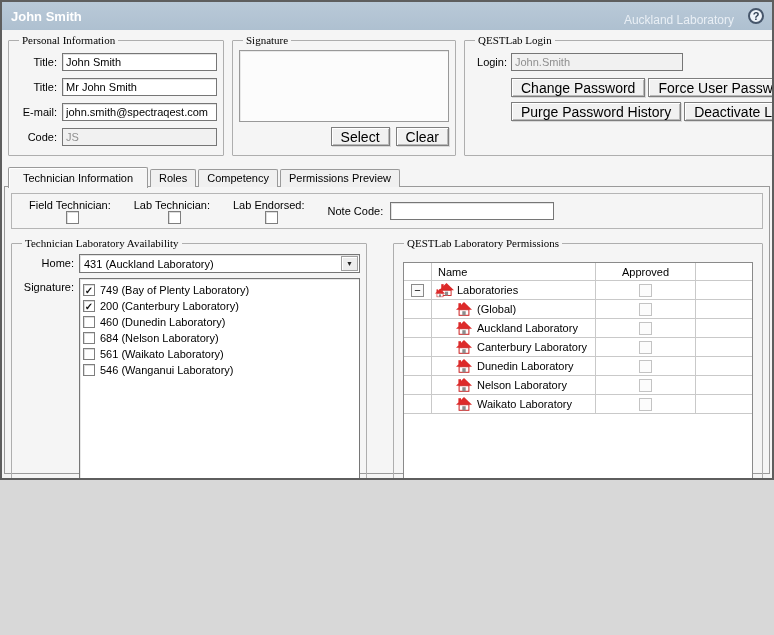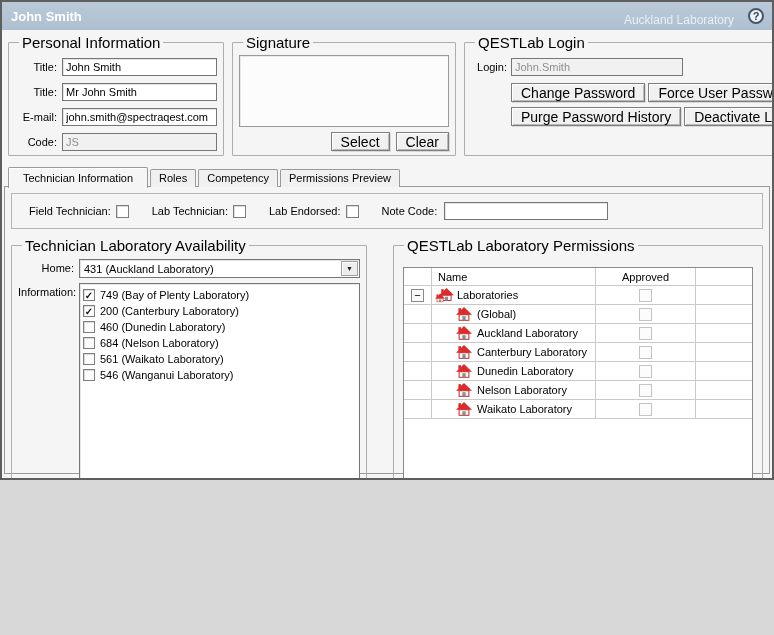--- a/index.html
+++ b/index.html
@@ -31,21 +31,21 @@
     font-size:11px; font-weight:bold; line-height:12px; text-align:center;
     margin: 0 8px 0 14px; cursor: default;
   }
   .main { position:absolute; left:0; right:0; top:28px; bottom:0; background:#f5f5f5; }
 
   
   fieldset {
     position:absolute; border:1px solid #aeaeae; border-radius:1px;
     background:transparent; padding:0 6px 4px 6px;
   }
-  legend { font-size:15px; padding:0 3px; margin-left:4px; color:#000; }
+  legend { font-size:11px; padding:0 3px; margin-left:4px; color:#000;font-family:Liberation Serif, serif; }
 
   
   .tin {
     height:18px; border:1px solid #767676; background:#fff;
     font-family:"Liberation Sans",sans-serif; font-size:11px; padding:0 3px;
     box-shadow: inset 1px 1px 0 #e3e3e3;
   }
   .tin:disabled, .tin.disabled { background:#f1f1f1; color:#8f8f8f; box-shadow:none; }
   .btn {
     height:19px; background:#f1f1f1; border:1px solid #7e7e7e;
@@ -94,21 +94,21 @@
   .tabpanel {
     position:absolute; left:2px; right:2px; top:156px; bottom:4px;
     border:1px solid #9a9a9a; background:#f5f5f5;
   }
 
   
   .flagstrip {
     position:absolute; left:6px; right:6px; top:6px; height:36px;
     border:1px solid #b5b5b5; display:flex; align-items:center; padding-left:17px;
   }
-  .flag { display:flex; align-items:center; margin-right:23px; }
+  .flag { display:flex; align-items:center; margin-right:23px;flex-direction:column; }
   .flag .cb { margin-left:5px; }
   .notecode { display:flex; align-items:center; }
   .notecode .tin { width:164px; margin-left:7px; }
 
   
   .fs-avail { left:6px; top:50px; width:356px; height:383px; }
   .arow { display:flex; margin-top:5px; }
   .arow > label { width:56px; text-align:right; margin-right:5px; margin-top:3px; }
   .dropdown { position:relative; flex:1; height:19px; border:1px solid #767676; background:#fff;
               box-shadow: inset 1px 1px 0 #e3e3e3; }
@@ -255,21 +255,21 @@
       <fieldset class="fs-avail">
         <legend>Technician Laboratory Availability</legend>
         <div class="arow">
           <label>Home:</label>
           <div class="dropdown">
             <span class="dval">431 (Auckland Laboratory)</span>
             <span class="droparrow">▼</span>
           </div>
         </div>
         <div class="arow">
-          <label>Information:</label>
+          <label>Signature:</label>
           <div class="listbox">
             <div class="litem">
               <span class="cb">✓</span>
               <span>749 (Bay of Plenty Laboratory)</span>
             </div>
             <div class="litem">
               <span class="cb">✓</span>
               <span>200 (Canterbury Laboratory)</span>
             </div>
             <div class="litem">

